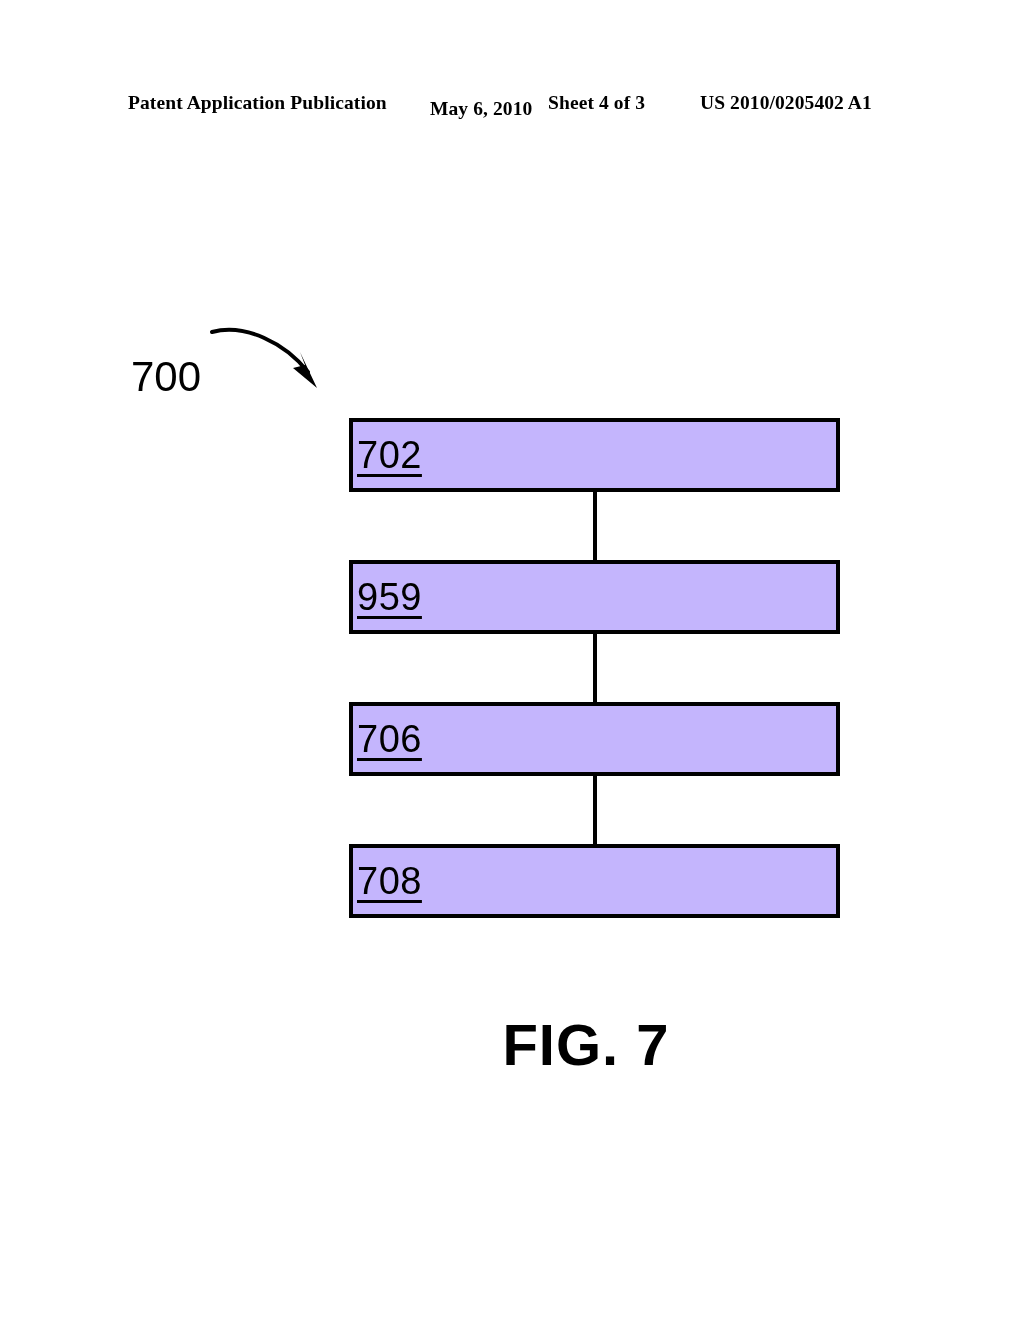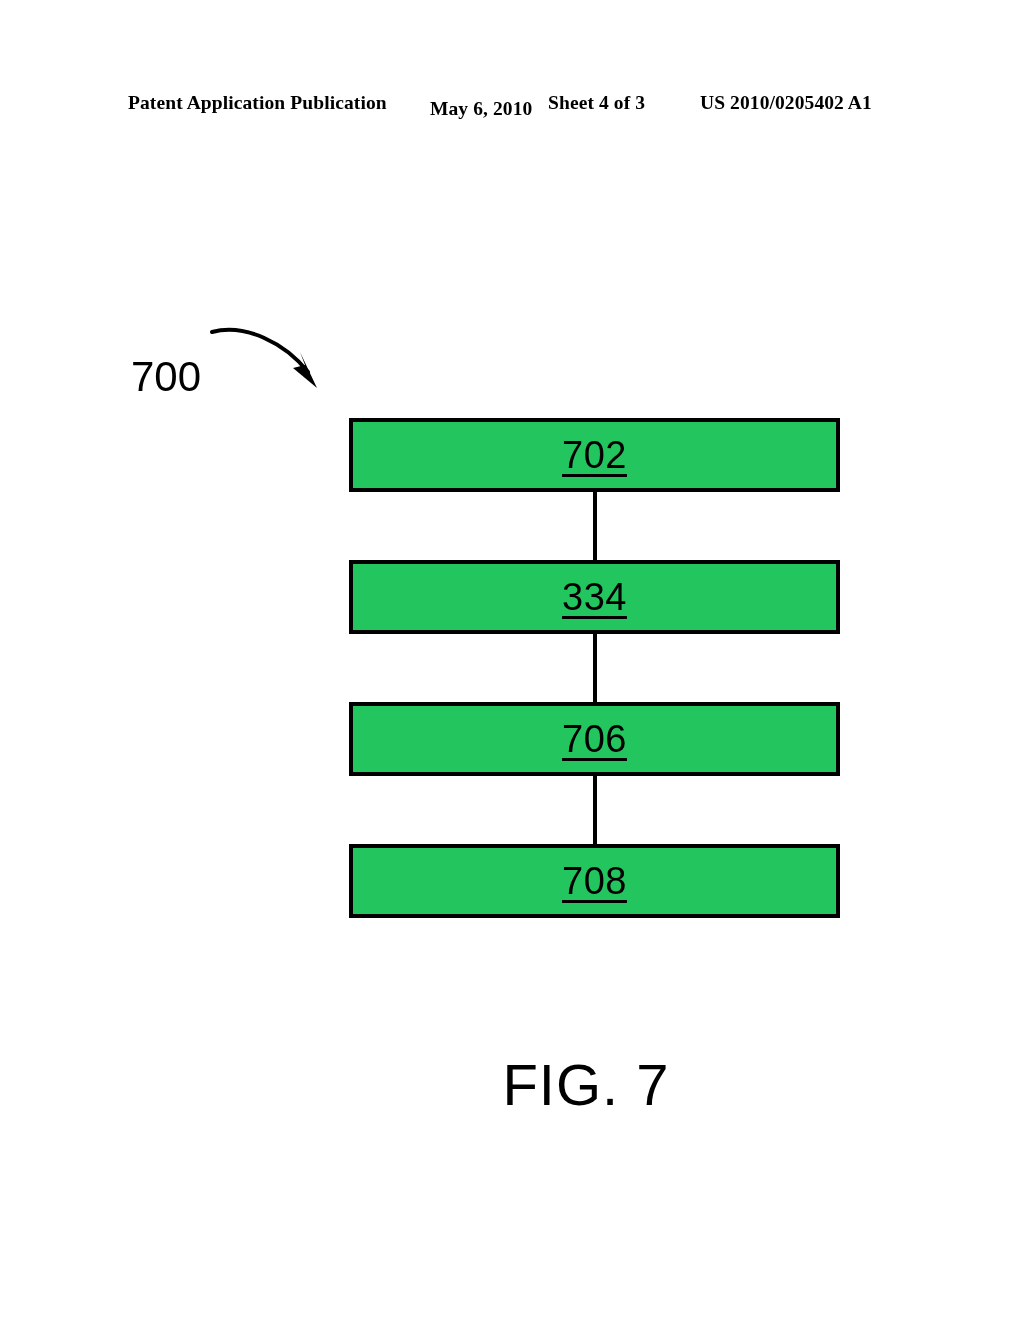--- a/index.html
+++ b/index.html
@@ -70,24 +70,24 @@
     left: 349px;
     top: 418px;
     width: 491px;
   }
   .flow-box {
     position: relative;
     box-sizing: border-box;
     width: 491px;
     height: 74px;
     border: 4px solid #000000;
-    background: #22c55e;
+    background: #c4b5fd;
     display: flex;
     align-items: center;
-    justify-content: center;
+    justify-content: flex-start;
   }
   .flow-box .box-label {
     font-size: 38px;
     line-height: 40px;
     letter-spacing: 0.5px;
     text-decoration: underline;
     text-underline-offset: 6px;
     text-decoration-thickness: 3px;
     padding: 0 4px;
   }
@@ -101,22 +101,21 @@
   
   .fig-caption {
     position: absolute;
     left: 0;
     top: 1010px;
     width: 1024px;
     text-align: center;
     font-size: 58px;
     line-height: 70px;
     letter-spacing: 1px;
-    font-weight: 400;
-    margin-top: 40px;
+    font-weight: 700;
   }
   .fig-caption span { display: inline-block; transform: translateX(74px); }
 </style>
 </head>
 <body>
 
 <div class="page-header">
   <div class="hdr-text hdr-pub">Patent Application Publication</div>
   <div class="hdr-text hdr-date">May 6, 2010</div>
   <div class="hdr-text hdr-sheet">Sheet 4 of 3</div>
@@ -134,21 +133,21 @@
 
 <div class="flow">
 
   <div class="flow-box">
     <span class="box-label">702</span>
   </div>
 
   <div class="connector"></div>
 
   <div class="flow-box">
-    <span class="box-label">334</span>
+    <span class="box-label">959</span>
   </div>
 
   <div class="connector"></div>
 
   <div class="flow-box">
     <span class="box-label">706</span>
   </div>
 
   <div class="connector"></div>
 

